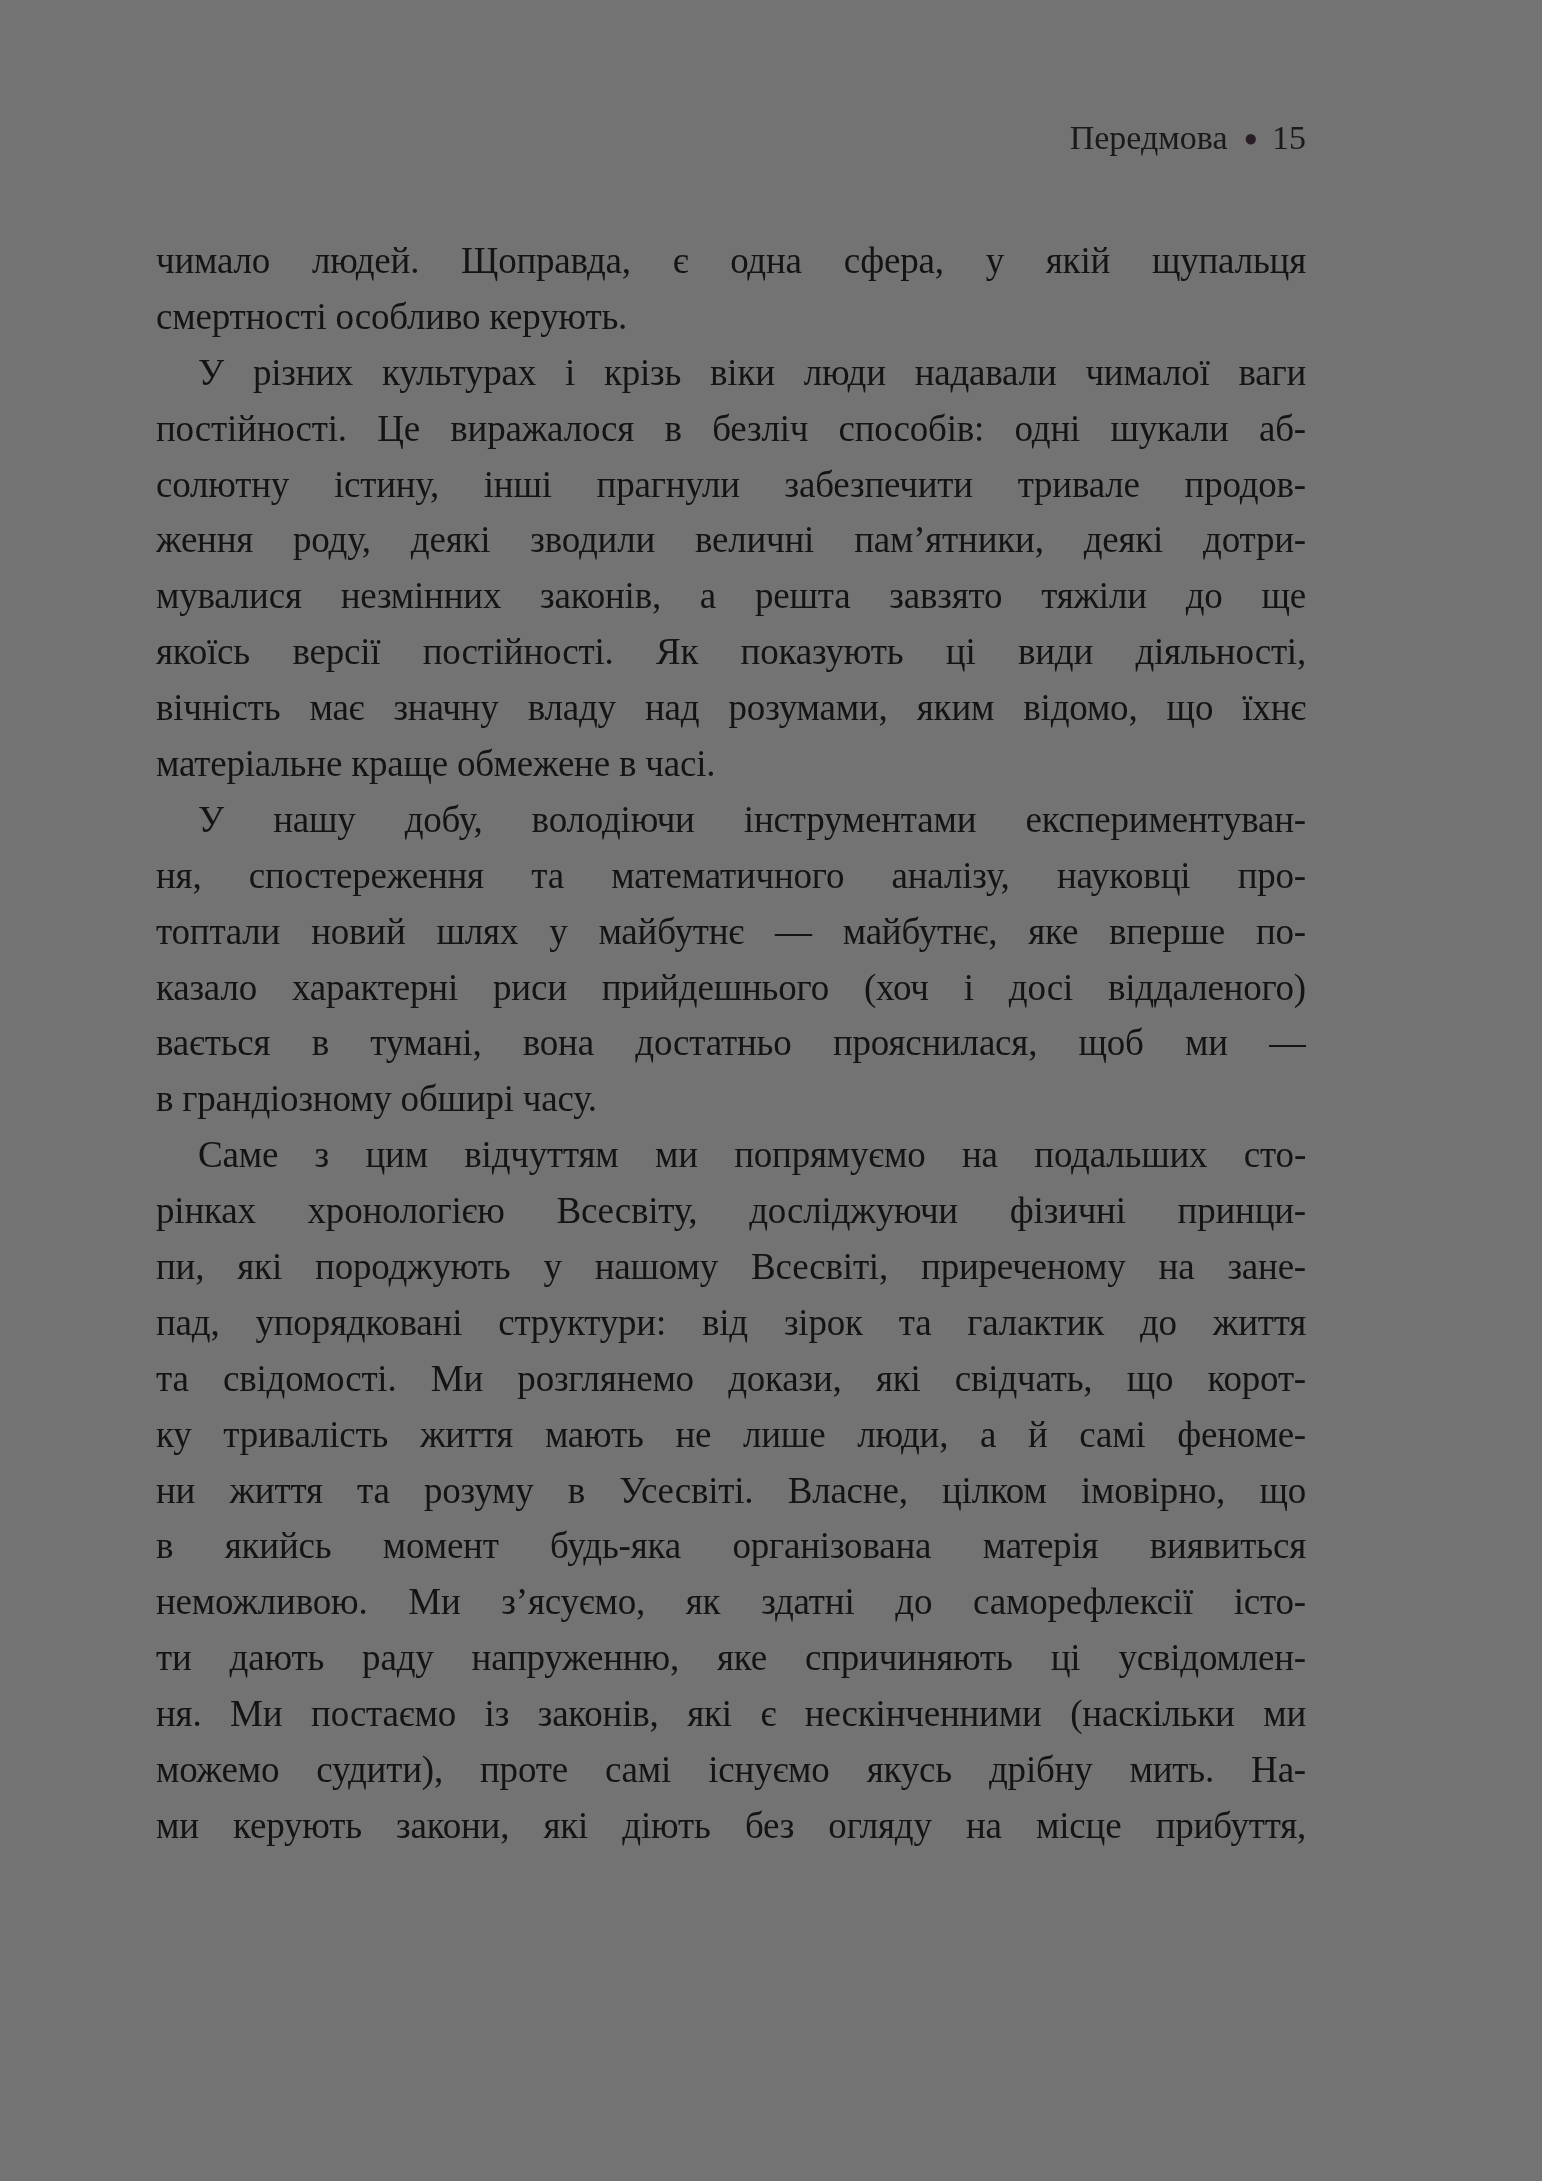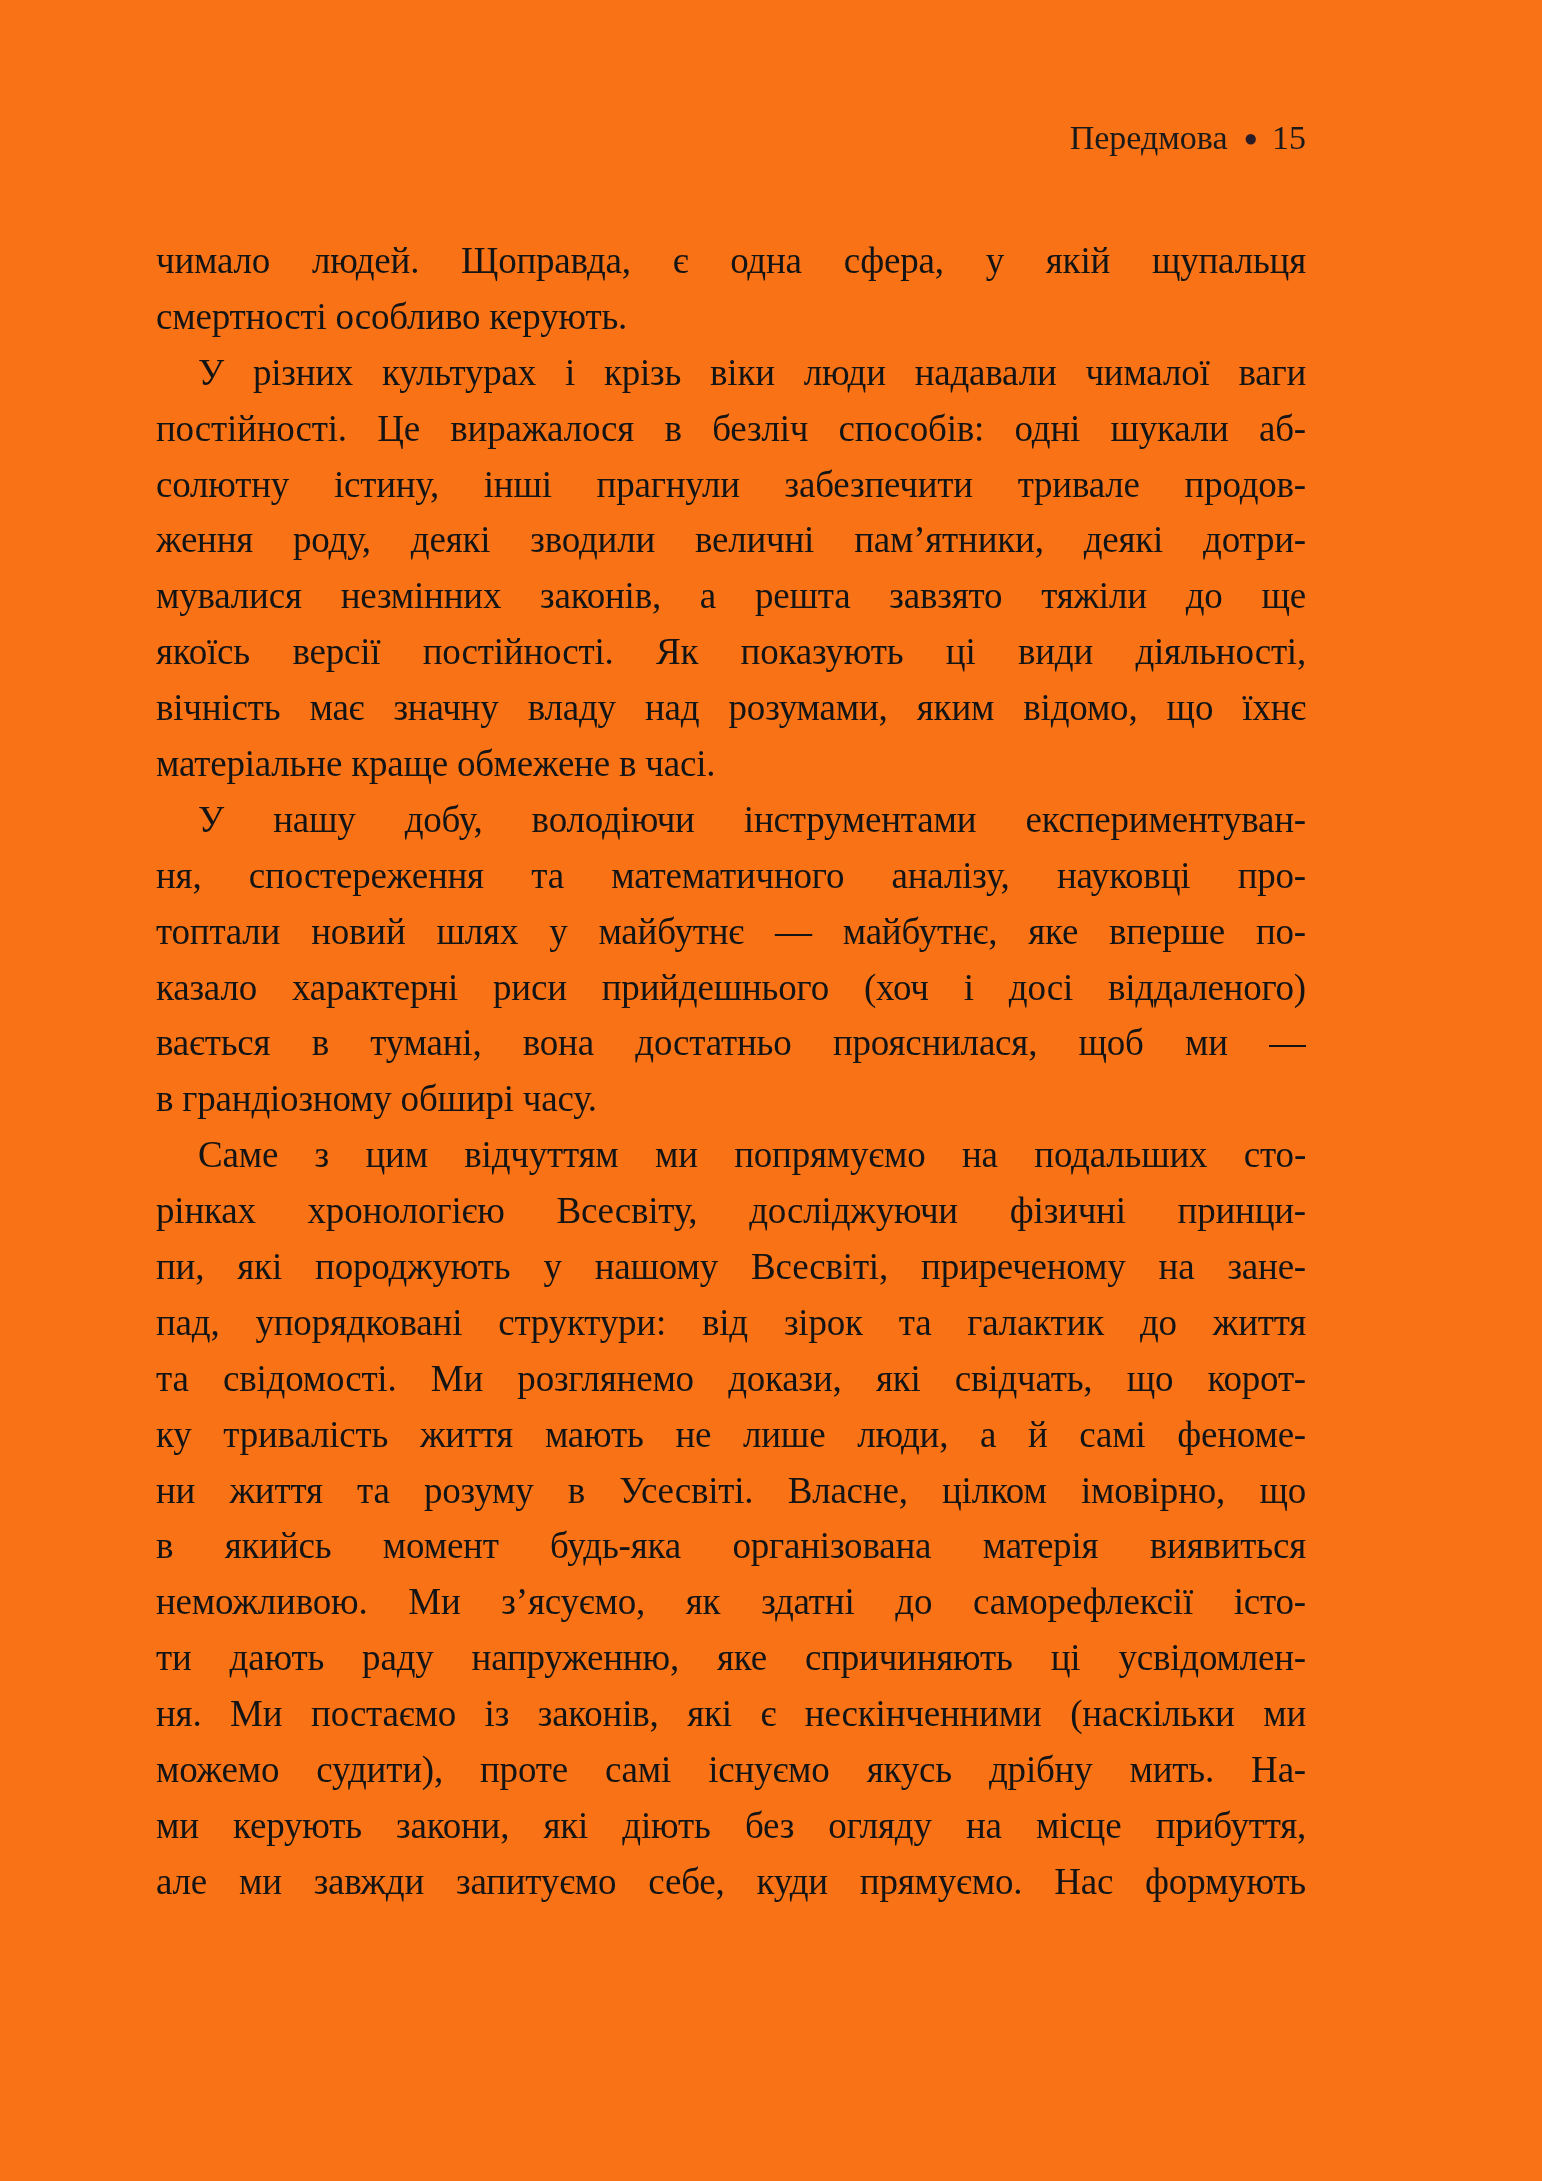--- a/index.html
+++ b/index.html
@@ -11,21 +11,21 @@
     height: 2181px;
     background: #fefefe;
     position: relative;
     font-family: "Liberation Serif", "DejaVu Serif", serif;
     color: #151515;
     overflow: hidden;
   }
   .page {
     position: absolute;
     inset: 0;
-    background: #f97316;
+    background: #737373;
   }
   .running-header {
     position: absolute;
     top: 118px;
     left: 156px;
     width: 1150px;
     text-align: right;
     font-size: 34px;
     line-height: 40px;
     color: #1a1a1a;
@@ -95,16 +95,15 @@
       <div class="line">пад, упорядковані структури: від зірок та галактик до життя</div>
       <div class="line">та свідомості. Ми розглянемо докази, які свідчать, що корот-</div>
       <div class="line">ку тривалість життя мають не лише люди, а й самі феноме-</div>
       <div class="line">ни життя та розуму в Усесвіті. Власне, цілком імовірно, що</div>
       <div class="line">в якийсь момент будь-яка організована матерія виявиться</div>
       <div class="line">неможливою. Ми з’ясуємо, як здатні до саморефлексії істо-</div>
       <div class="line">ти дають раду напруженню, яке спричиняють ці усвідомлен-</div>
       <div class="line">ня. Ми постаємо із законів, які є нескінченними (наскільки ми</div>
       <div class="line">можемо судити), проте самі існуємо якусь дрібну мить. На-</div>
       <div class="line">ми керують закони, які діють без огляду на місце прибуття,</div>
-      <div class="line">але ми завжди запитуємо себе, куди прямуємо. Нас формують</div>
     </div>
 
 </div>
 
 </body></html>

